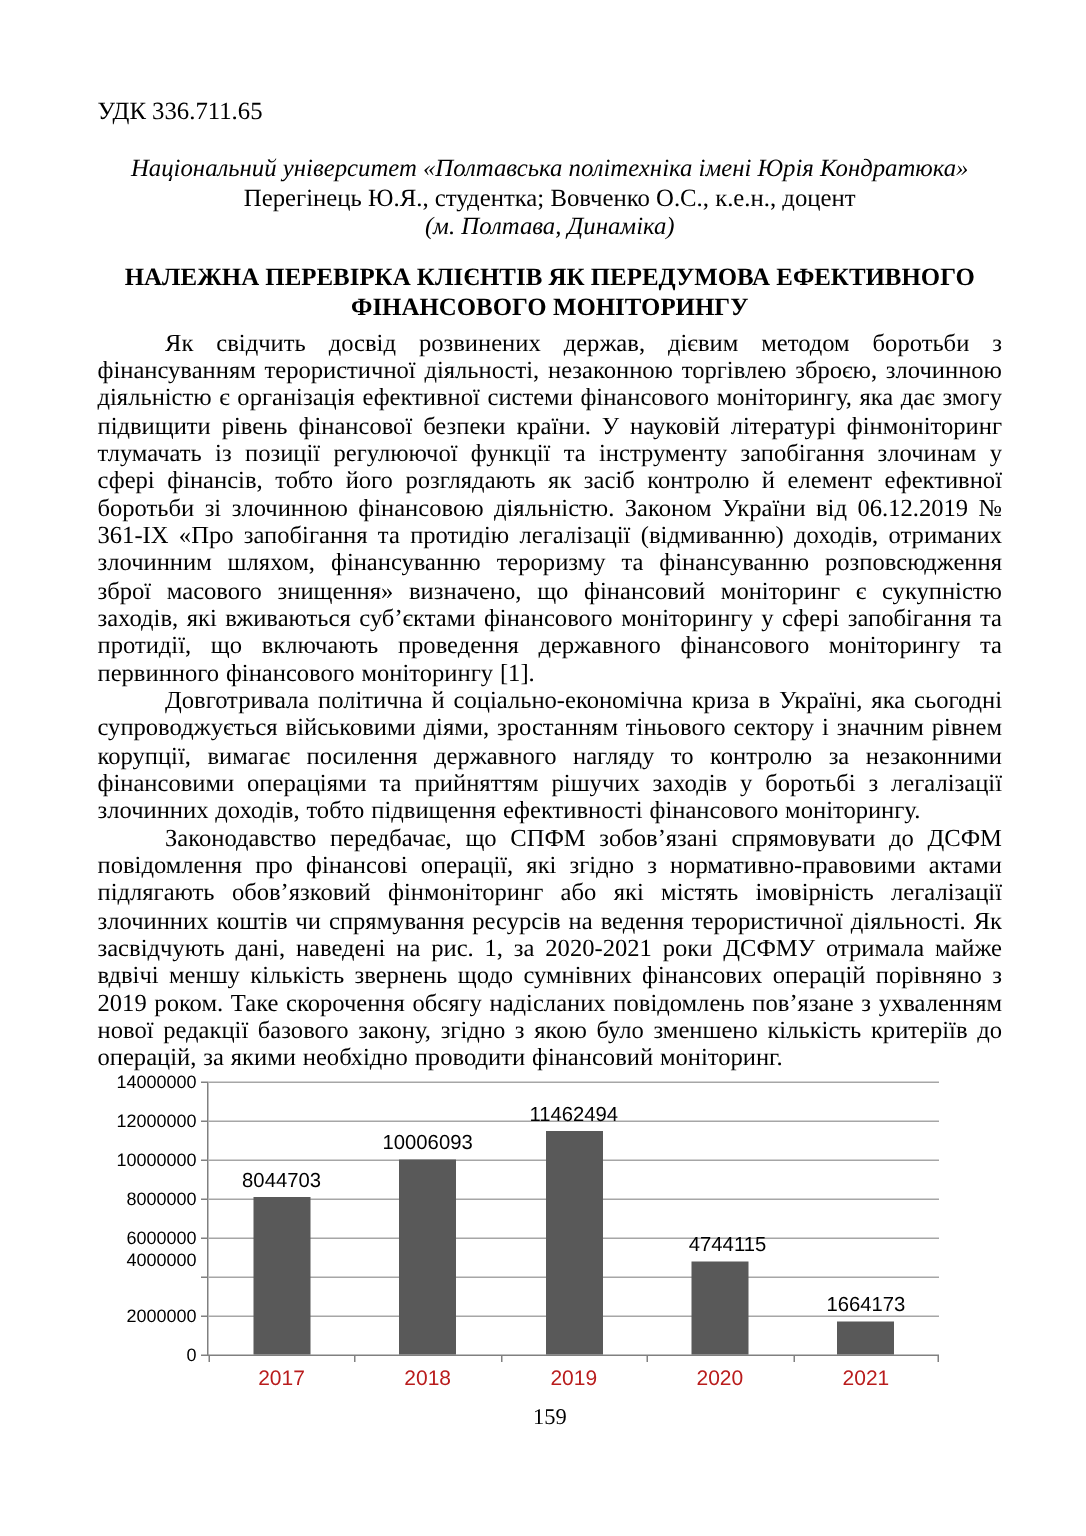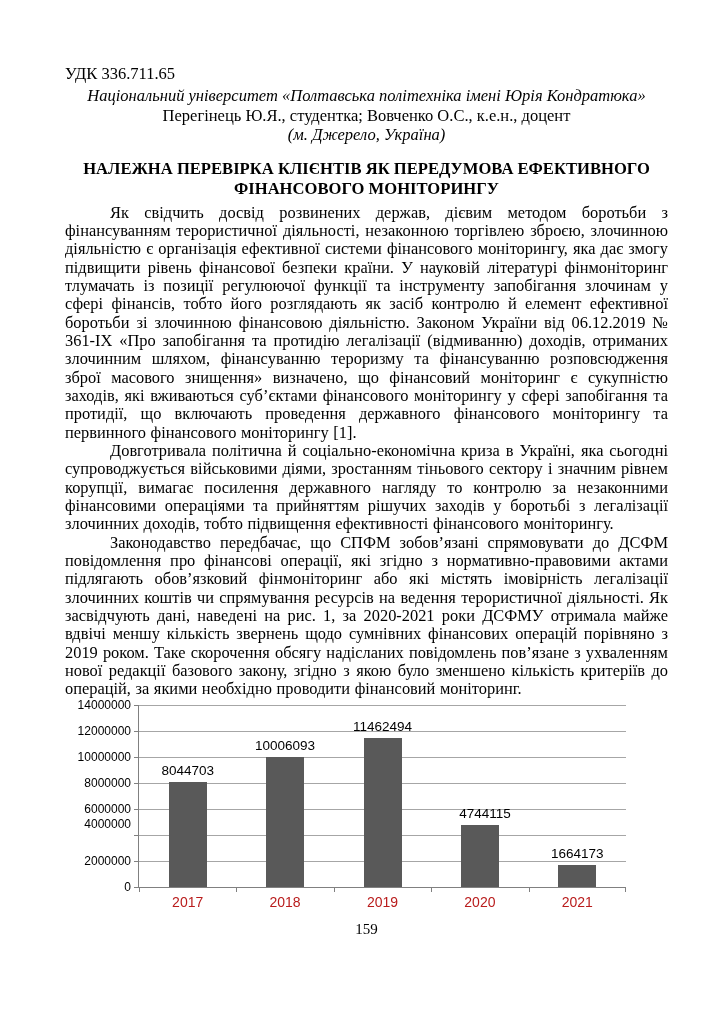--- a/index.html
+++ b/index.html
@@ -1,21 +1,21 @@
 <!DOCTYPE html>
 <html><head>
 <meta charset="utf-8">
 <style>
   html,body{margin:0;padding:0;background:#ffffff;}
   .page{
     width:724px;height:1024px;position:relative;background:#ffffff;color:#000;
     font-family:"Liberation Serif",serif;box-sizing:border-box;
     padding:64px 56px 0 65px;overflow:hidden;
   }
-  .udc{font-size:16.5px;line-height:19px;margin-bottom:3px;}
+  .udc{font-size:16.5px;line-height:19px;margin-bottom:19px;}
   .head-center{text-align:center;font-size:16.5px;line-height:19.5px;}
   .italic{font-style:italic;}
   .title{
     font-weight:bold;text-align:center;font-size:16.6px;line-height:20px;
     margin:14px 10px 5px 10px;
   }
   p.bodypar{
     text-align:justify;text-indent:45px;font-size:16.4px;line-height:18.35px;
     margin:0;word-spacing:0.5px;
   }
@@ -51,21 +51,21 @@
   .caption-l2{margin-left:29px;}
   .page-num{text-align:center;font-size:15px;margin-top:4px;}
 </style>
 </head>
 <body>
 
 <div class="page">
   <div class="udc">УДК 336.711.65</div>
   <div class="head-center italic">Національний університет «Полтавська політехніка імені Юрія Кондратюка»</div>
   <div class="head-center">Перегінець Ю.Я., студентка; Вовченко О.С., к.е.н., доцент</div>
-  <div class="head-center italic">(м. Джерело, Україна)</div>
+  <div class="head-center italic">(м. Полтава, Динаміка)</div>
   <div class="title">НАЛЕЖНА ПЕРЕВІРКА КЛІЄНТІВ ЯК ПЕРЕДУМОВА ЕФЕКТИВНОГО ФІНАНСОВОГО МОНІТОРИНГУ</div>
 
   <p class="bodypar">Як свідчить досвід розвинених держав, дієвим методом боротьби з фінансуванням терористичної діяльності, незаконною торгівлею зброєю, злочинною діяльністю є організація ефективної системи фінансового моніторингу, яка дає змогу підвищити рівень фінансової безпеки країни. У науковій літературі фінмоніторинг тлумачать із позиції регулюючої функції та інструменту запобігання злочинам у сфері фінансів, тобто його розглядають як засіб контролю й елемент ефективної боротьби зі злочинною фінансовою діяльністю. Законом України від 06.12.2019 № 361-IX «Про запобігання та протидію легалізації (відмиванню) доходів, отриманих злочинним шляхом, фінансуванню тероризму та фінансуванню розповсюдження зброї масового знищення» визначено, що фінансовий моніторинг є сукупністю заходів, які вживаються суб’єктами фінансового моніторингу у сфері запобігання та протидії, що включають проведення державного фінансового моніторингу та первинного фінансового моніторингу [1].</p>
   <p class="bodypar">Довготривала політична й соціально-економічна криза в Україні, яка сьогодні супроводжується військовими діями, зростанням тіньового сектору і значним рівнем корупції, вимагає посилення державного нагляду то контролю за незаконними фінансовими операціями та прийняттям рішучих заходів у боротьбі з легалізації злочинних доходів, тобто підвищення ефективності фінансового моніторингу.</p>
   <p class="bodypar">Законодавство передбачає, що СПФМ зобов’язані спрямовувати до ДСФМ повідомлення про фінансові операції, які згідно з нормативно-правовими актами підлягають обов’язковий фінмоніторинг або які містять імовірність легалізації злочинних коштів чи спрямування ресурсів на ведення терористичної діяльності. Як засвідчують дані, наведені на рис. 1, за 2020-2021 роки ДСФМУ отримала майже вдвічі меншу кількість звернень щодо сумнівних фінансових операцій порівняно з 2019 роком. Таке скорочення обсягу надісланих повідомлень пов’язане з ухваленням нової редакції базового закону, згідно з якою було зменшено кількість критеріїв до операцій, за якими необхідно проводити фінансовий моніторинг.</p>
 
   <div class="chart">
     <div class="y-col" id="y-col">
         <div class="ytick-label" style="top: -7px;">14000000</div>
         <div class="ytick-label" style="top: 19px;">12000000</div>

